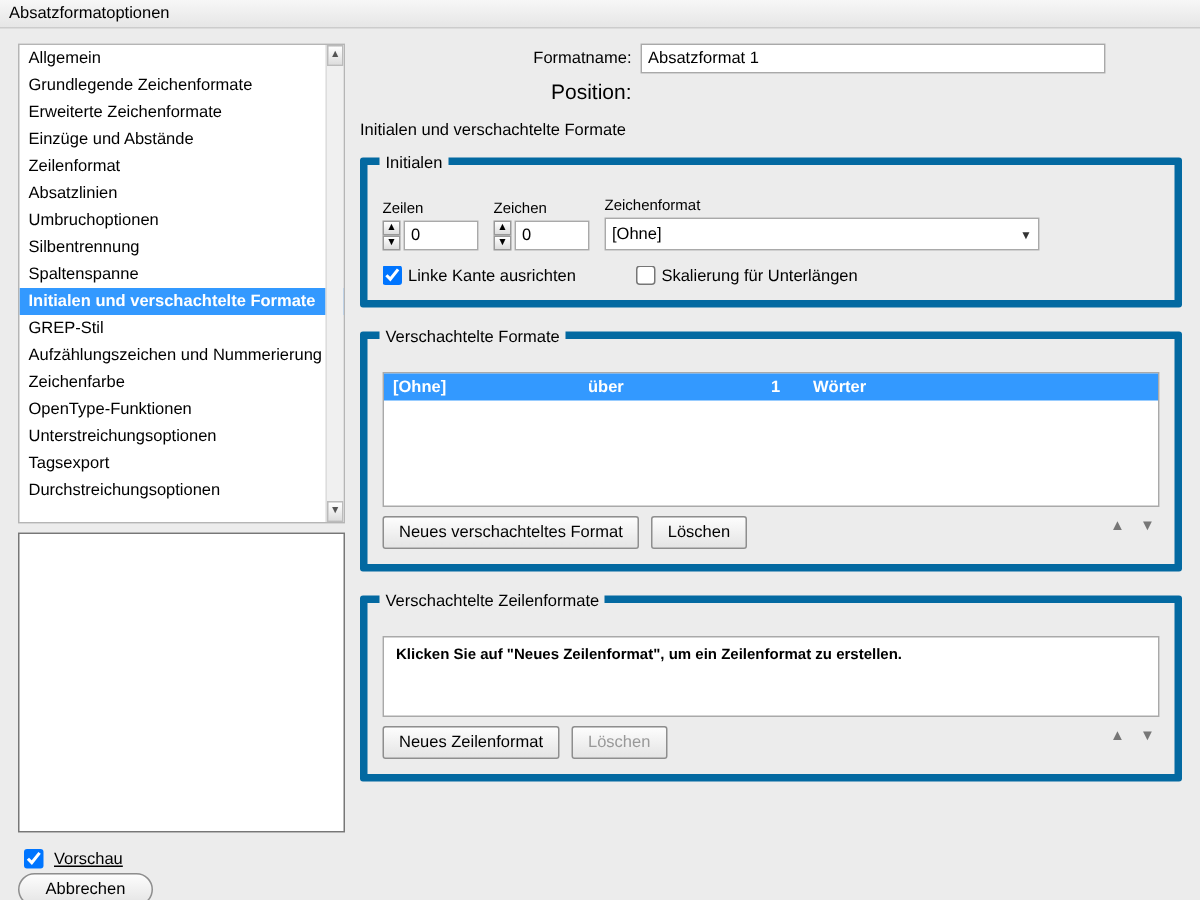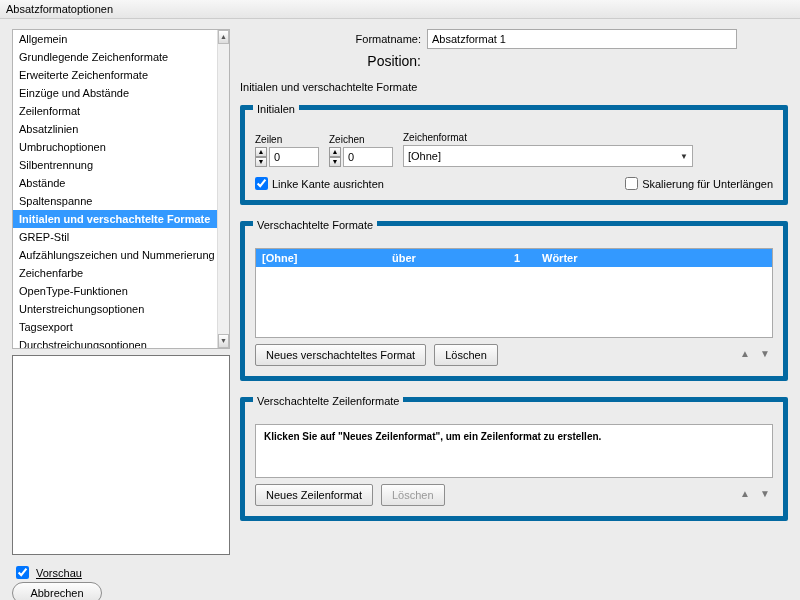--- a/index.html
+++ b/index.html
@@ -123,42 +123,41 @@
     display: flex;
     align-items: center;
     border: 1px solid #a9a9a9;
     background: #fff;
     height: 22px;
     padding: 0 4px;
     width: 290px;
     justify-content: space-between;
   }
   .drop-arrow { font-size: 8px; color: #333; }
-  .check-row { margin-top: 10px; display: flex; gap: 40px; justify-content: space-between; }
+  .check-row { margin-top: 10px; display: flex; gap: 40px; }
   .check-row label { display: flex; align-items: center; gap: 4px; }
   .check-row input { margin: 0; }
   .nested-list {
     border: 1px solid #a9a9a9;
     background: #fff;
     height: 90px;
   }
   .nested-row {
     display: flex;
     background: #3399ff;
     color: #fff;
     font-weight: bold;
     padding: 3px 6px;
   }
   .nested-row .c1 { width: 130px; }
   .nested-row .c2 { width: 100px; }
   .nested-row .c3 { width: 50px; text-align: center; }
   .nested-row .c4 { flex: 1; }
   .nested-actions {
     display: flex;
-    align-items: center;
     margin-top: 6px;
     gap: 8px;
   }
   .btn {
     border: 1px solid #8e8e8e;
     background: linear-gradient(#fdfdfd,#e4e4e4);
     height: 22px;
     padding: 0 10px;
     font: inherit;
     cursor: pointer;
@@ -237,21 +236,20 @@
     <div class="sidebar">
       <div class="sidebar-list" id="sidebar-list">
         <div class="sidebar-item">Allgemein</div>
           <div class="sidebar-item">Grundlegende Zeichenformate</div>
           <div class="sidebar-item">Erweiterte Zeichenformate</div>
           <div class="sidebar-item">Einzüge und Abstände</div>
           <div class="sidebar-item">Zeilenformat</div>
           <div class="sidebar-item">Absatzlinien</div>
           <div class="sidebar-item">Umbruchoptionen</div>
           <div class="sidebar-item">Silbentrennung</div>
-          <div class="sidebar-item">Abstände</div>
           <div class="sidebar-item">Spaltenspanne</div>
           <div class="sidebar-item selected">Initialen und verschachtelte Formate</div>
           <div class="sidebar-item">GREP-Stil</div>
           <div class="sidebar-item">Aufzählungszeichen und Nummerierung</div>
           <div class="sidebar-item">Zeichenfarbe</div>
           <div class="sidebar-item">OpenType-Funktionen</div>
           <div class="sidebar-item">Unterstreichungsoptionen</div>
           <div class="sidebar-item">Tagsexport</div>
           <div class="sidebar-item">Durchstreichungsoptionen</div>
           <div class="scrollbar-track">

